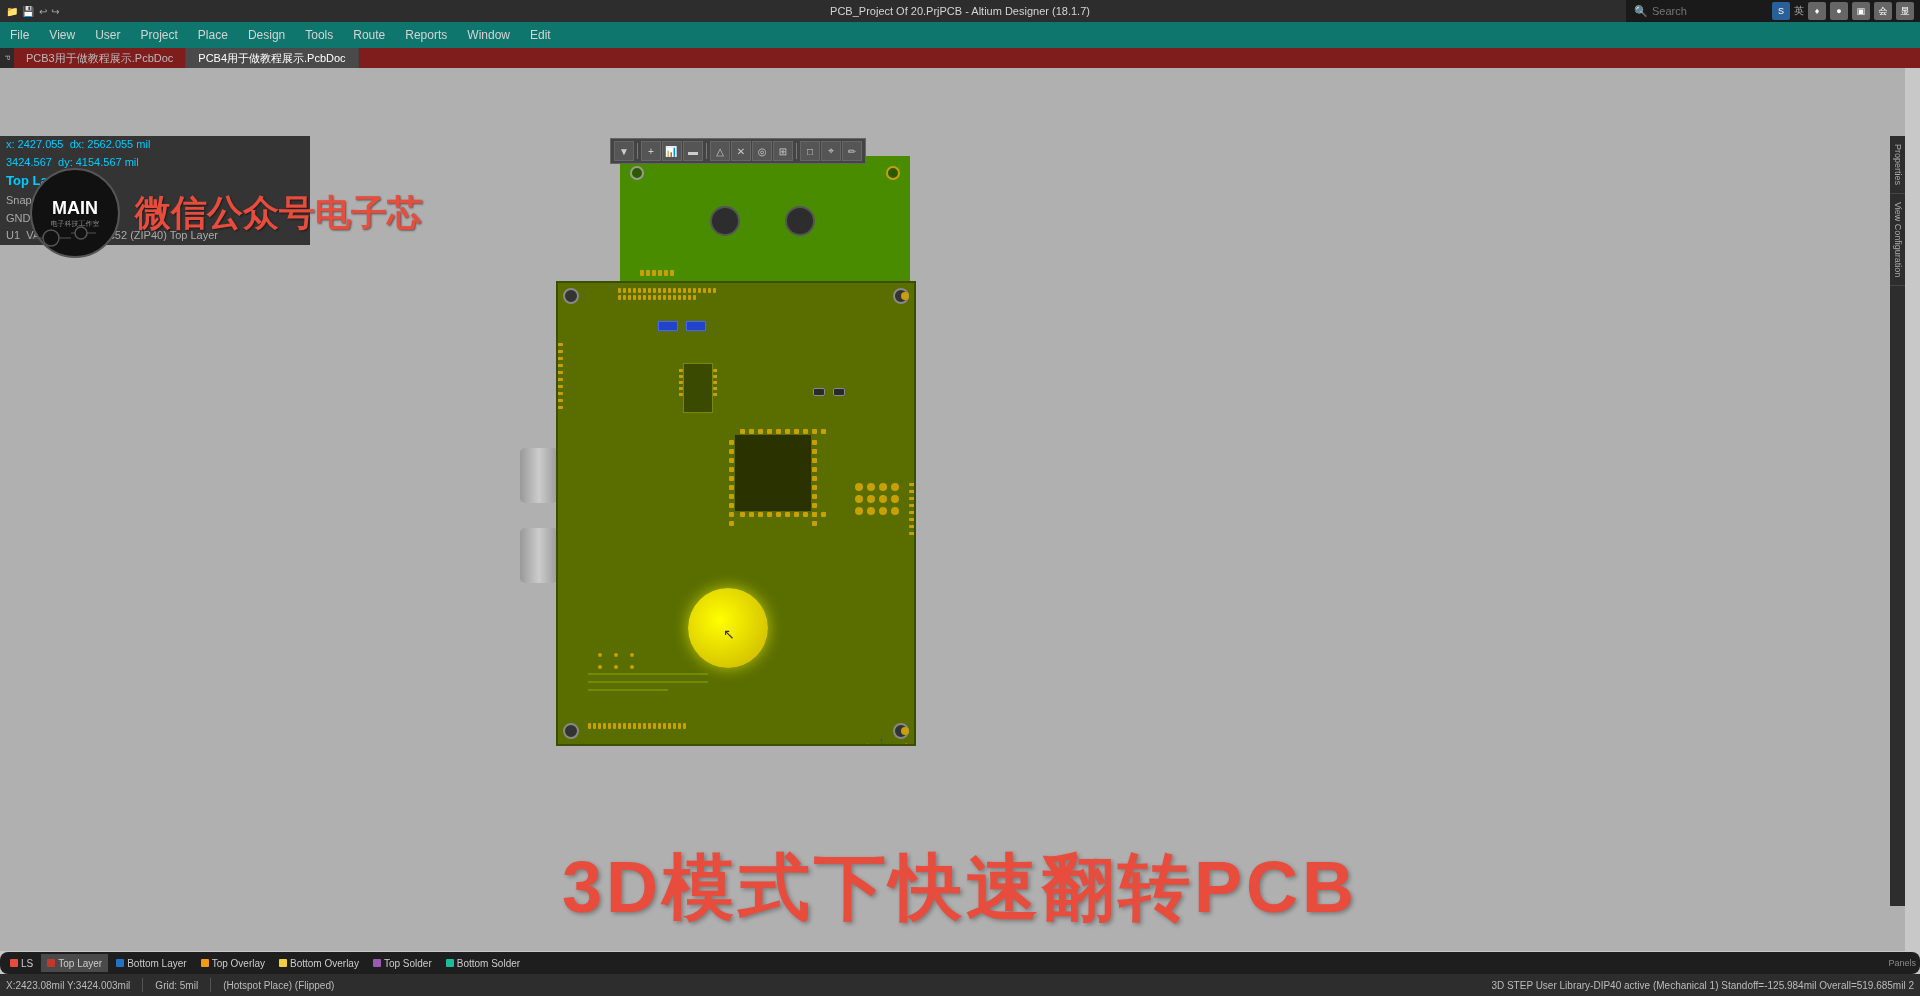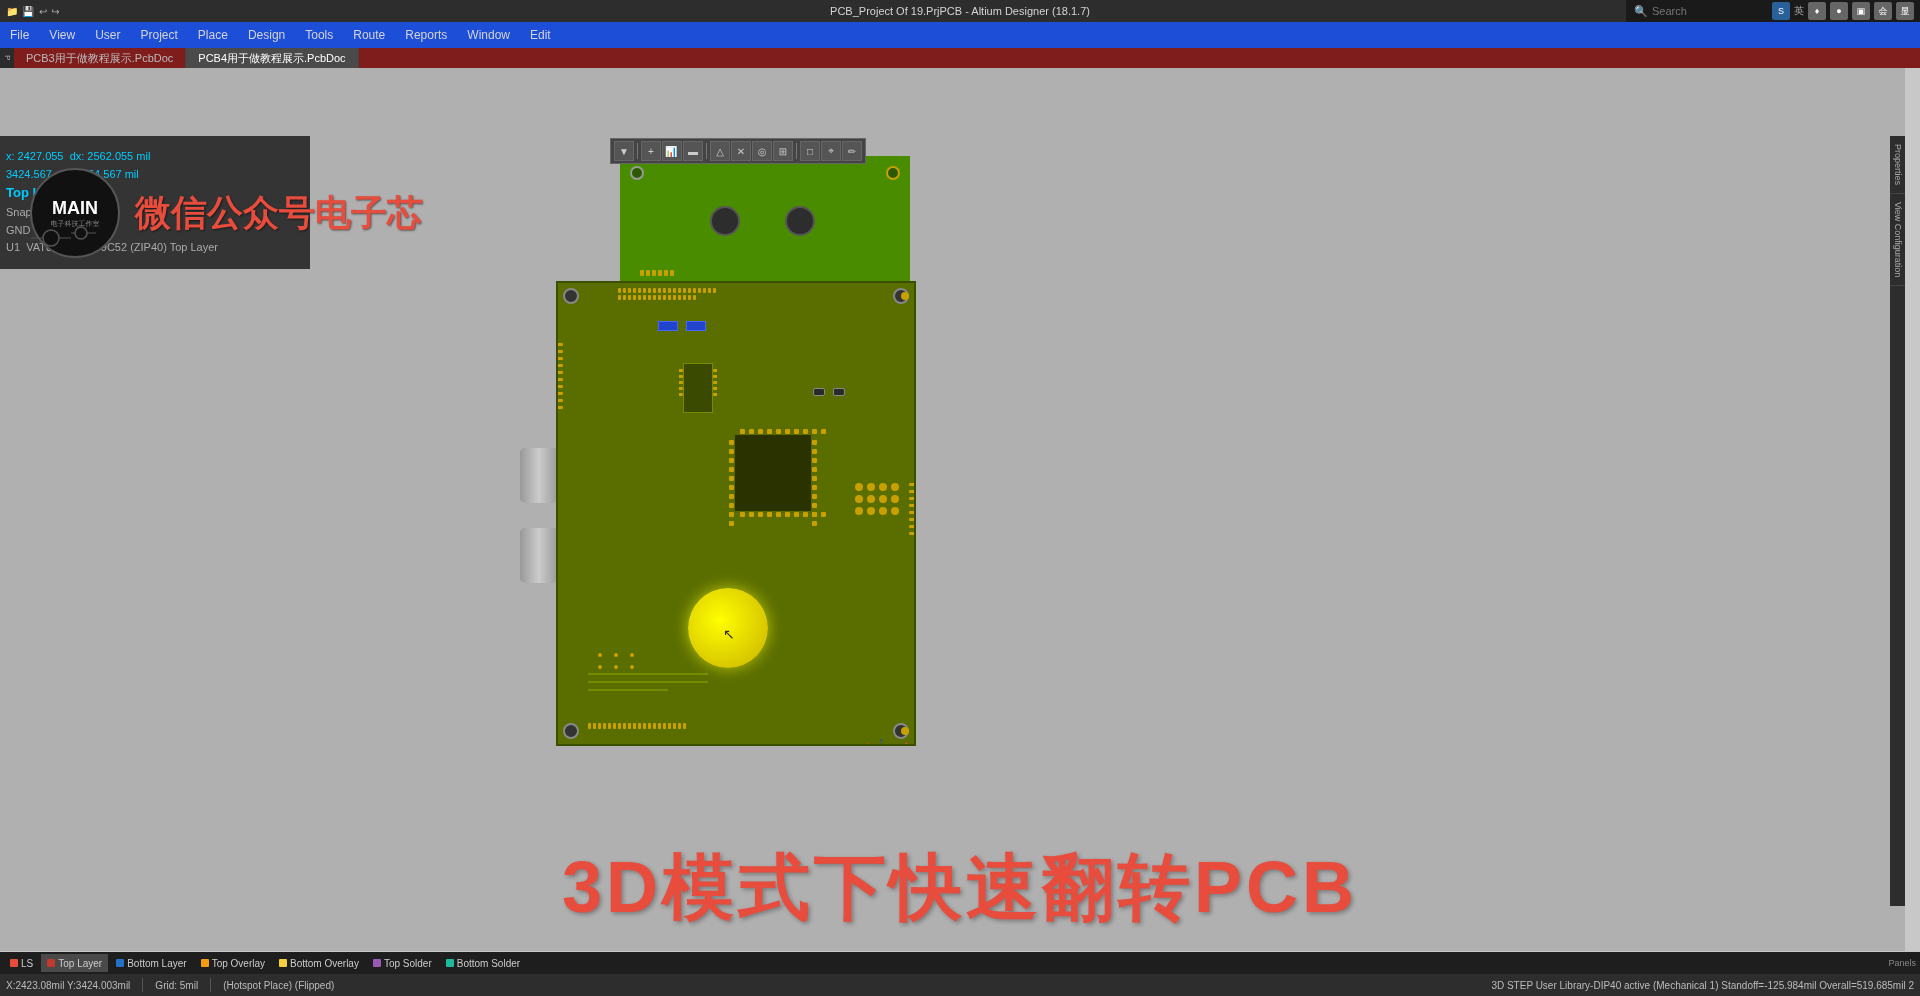--- a/index.html
+++ b/index.html
@@ -45,21 +45,21 @@
       font-size: 11px;
       cursor: pointer;
     }
     .win-btn.close { background: #e74c3c; }
 
     
     #menu-bar {
       position: absolute;
       top: 22px; left: 0; right: 0;
       height: 26px;
-      background: #1d4ed8;
+      background: #0f766e;
       display: flex;
       align-items: center;
       z-index: 100;
     }
     .menu-item {
       color: #d4d4d4;
       font-size: 12px;
       padding: 0 10px;
       height: 100%;
       display: flex;
@@ -116,21 +116,21 @@
 
     
     #left-panel {
       position: absolute;
       top: 68px;
       left: 0;
       width: 310px;
       background: rgba(0,0,0,0.7);
       color: #00ccff;
       font-size: 11px;
-      padding: 12px 6px;
+      padding: 0 6px;
       z-index: 50;
       line-height: 1.6;
     }
     #left-panel .coord-line { color: #00ccff; font-size: 11px; }
     #left-panel .layer-label { color: #00ccff; font-size: 13px; font-weight: bold; }
     #left-panel .snap-line { color: #aaa; font-size: 11px; }
     #left-panel .gnd-line { color: #aaa; font-size: 11px; }
     #left-panel .comp-line { color: #aaa; font-size: 11px; }
 
     
@@ -270,20 +270,21 @@
       position: absolute;
       bottom: 22px; left: 0; right: 0;
       height: 22px;
       background: #1e1e1e;
       display: flex;
       align-items: center;
       z-index: 99;
       padding: 0 4px;
       gap: 2px;
       overflow: hidden;
+      border-radius: 8px;
     }
     .layer-tab {
       display: flex;
       align-items: center;
       gap: 3px;
       padding: 0 6px;
       height: 18px;
       font-size: 10px;
       color: #ccc;
       cursor: pointer;
@@ -398,21 +399,21 @@
 </head>
 <body>
 
 <div id="title-bar">
   <div style="display:flex;gap:4px;padding:0 6px;align-items:center;">
     <span style="font-size:10px;color:#aaa;">📁</span>
     <span style="font-size:10px;color:#aaa;">💾</span>
     <span style="font-size:10px;color:#aaa;">↩</span>
     <span style="font-size:10px;color:#aaa;">↪</span>
   </div>
-  <span class="title-text">PCB_Project Of 19.PrjPCB - Altium Designer (18.1.7)</span>
+  <span class="title-text">PCB_Project Of 20.PrjPCB - Altium Designer (18.1.7)</span>
   <div class="window-controls">
     <div class="win-btn">−</div>
     <div class="win-btn">□</div>
     <div class="win-btn close">×</div>
   </div>
 </div>
 
 <div id="search-bar">
   <span style="color:#aaa;font-size:11px;margin-right:4px;">🔍</span>
   <input type="text" placeholder="Search" style="">

